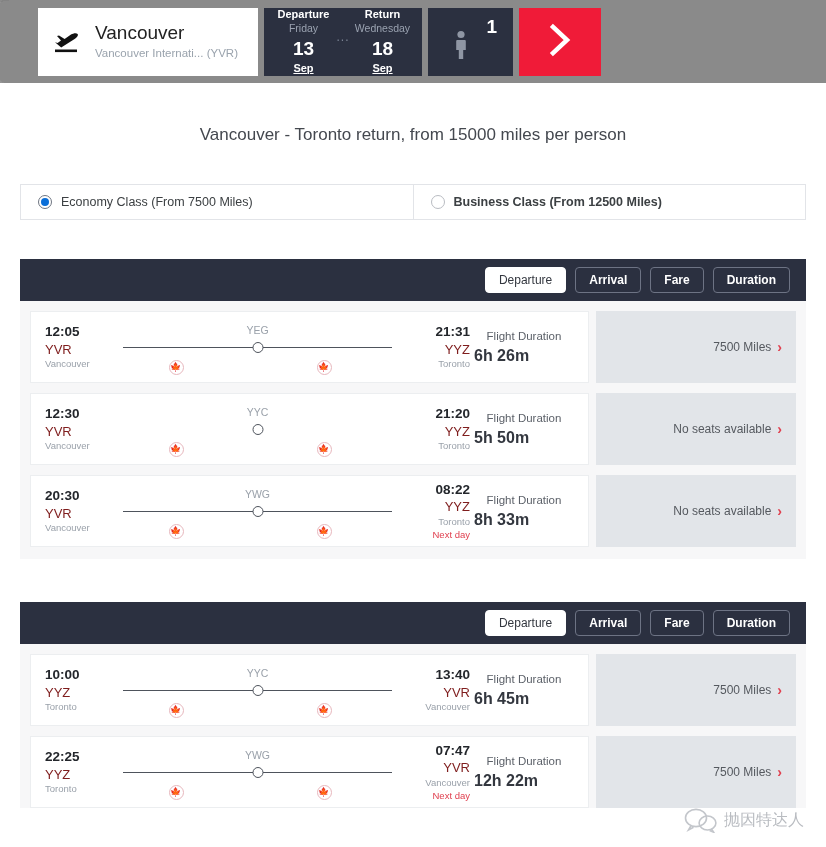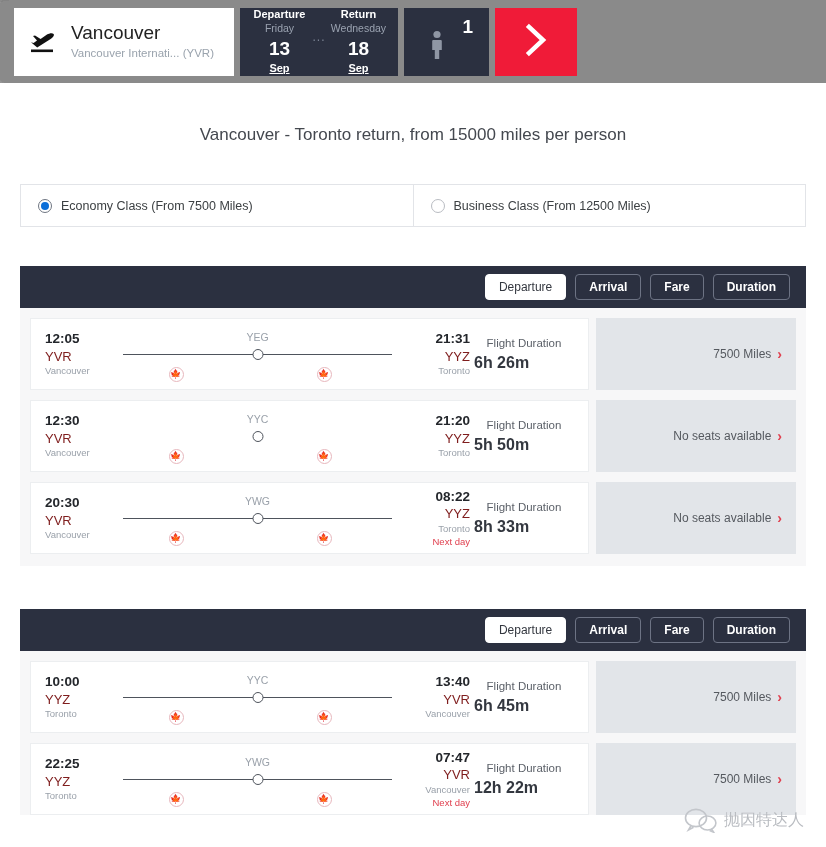--- a/index.html
+++ b/index.html
@@ -26,21 +26,21 @@
     gap: 6px;
   }
   .city-card {
     background: #fff;
     height: 68px;
     display: flex;
     align-items: center;
     padding: 0 14px;
     gap: 13px;
   }
-  .city-card.vancouver { width: 220px; }
+  .city-card.vancouver { width: 220px; margin-left: 24px; }
   .city-card.toronto   { width: 215px; }
   .city-icon { flex: 0 0 auto; color: #111; display: flex; align-items: center; }
   .city-text { min-width: 0; }
   .city-name {
     font-size: 19px; color: #222; line-height: 1.15;
     white-space: nowrap; overflow: hidden; text-overflow: ellipsis;
   }
   .city-sub {
     font-size: 11.5px; color: #9aa3ad; margin-top: 2px;
     white-space: nowrap; overflow: hidden; text-overflow: ellipsis;
@@ -81,27 +81,27 @@
     color: #44484f;
     padding: 42px 0 0;
   }
 
   
   .class-selector {
     margin: 39px 20px 0;
     border: 1px solid #e2e4e8;
     background: #fff;
     display: flex;
-    height: 43px;
+    height: 36px;
   }
   .class-option {
     flex: 1; display: flex; align-items: center; gap: 9px;
     padding: 0 17px; cursor: pointer; font-size: 12.5px; color: #3c4043;
   }
-  .class-option + .class-option { border-left: 1px solid #e2e4e8; }
+  .class-option + .class-option { border-left: 1px solid #e2e4e8; font-weight: bold; }
   .radio {
     width: 14px; height: 14px; border-radius: 50%;
     border: 1px solid #b9bcc2; background: #fff;
     flex: 0 0 auto; position: relative;
   }
   .radio.checked { border-color: #6f7682; }
   .radio.checked::after {
     content: ""; position: absolute; inset: 2px;
     border-radius: 50%; background: #0a6ed8;
   }

